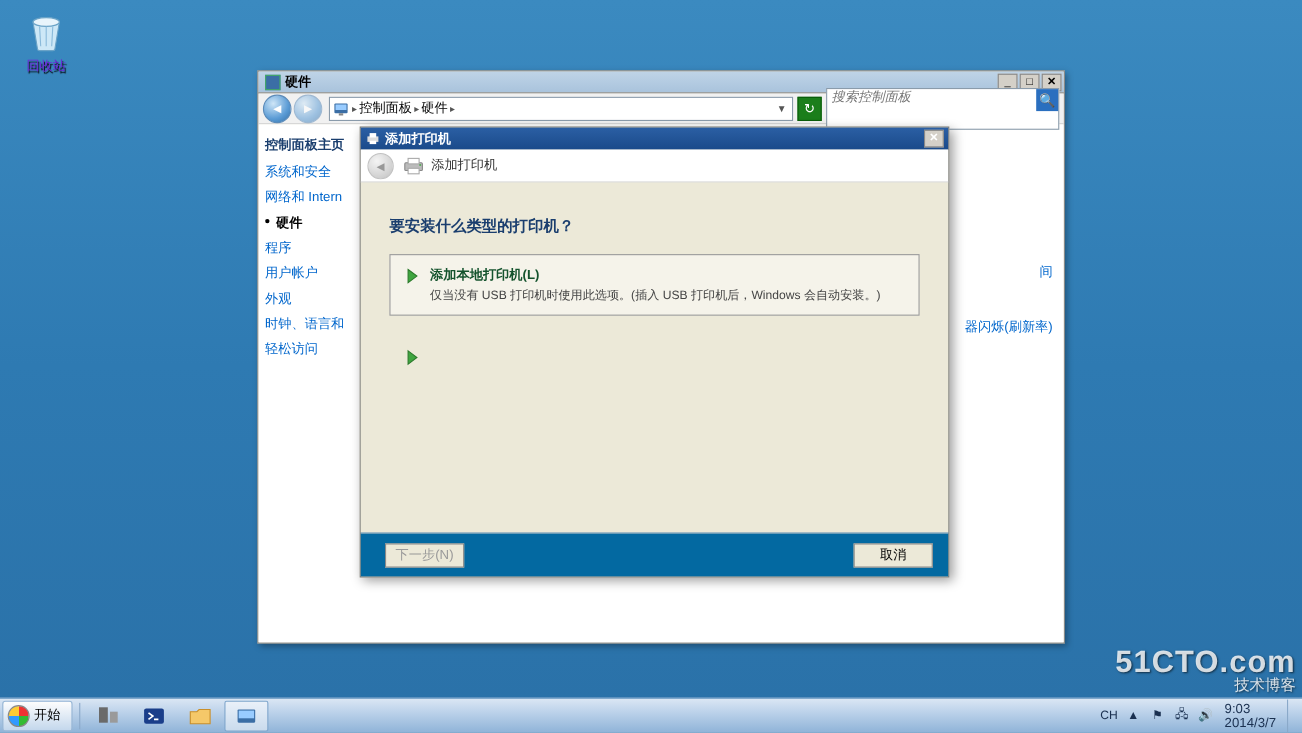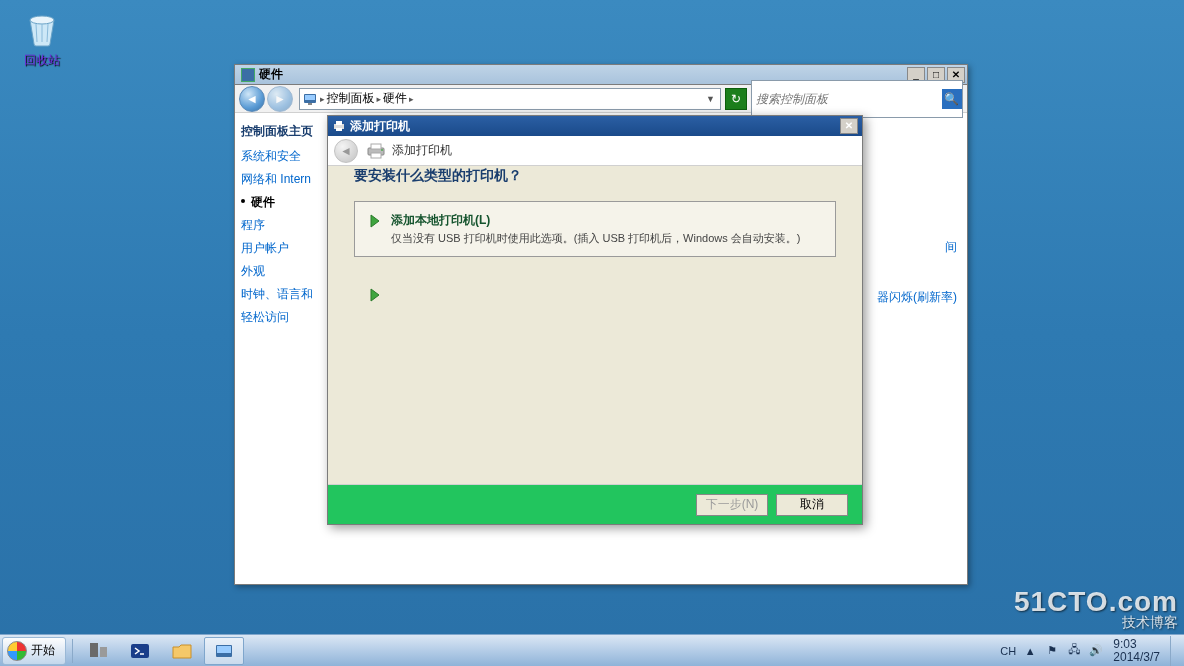--- a/index.html
+++ b/index.html
@@ -15,50 +15,50 @@
 .winbtn{width:18px;height:16px;margin-left:2px;background:#d4d0c8;border:1px solid #888;display:flex;align-items:center;justify-content:center;font-family:Arial;font-size:10px;line-height:10px;cursor:pointer}
 .winbtn.close{font-weight:bold}
 .navbar{height:28px;background:#f1f1f1;border-bottom:1px solid #d0d0d0;display:flex;align-items:center;padding:0 4px}
 .navbtn{width:26px;height:26px;border-radius:13px;background:radial-gradient(circle at 35% 30%,#cfe6f7,#5a9bd5 60%,#346fa5);border:1px solid #5b8ab8;margin-right:2px;display:flex;align-items:center;justify-content:center;color:#fff;cursor:pointer}
 .navbtn.fwd{opacity:.55}
 .breadcrumb{flex:1;height:22px;background:#fff;border:1px solid #8a9bab;margin:0 4px;display:flex;align-items:center;padding:0 2px}
 .breadcrumb svg{width:16px;height:16px}
 .breadcrumb .sep{margin:0 2px;color:#555;font-size:9px}
 .breadcrumb .bc-end{margin-left:auto;color:#555;font-size:9px;margin-right:3px}
 .refresh{width:22px;height:22px;background:#1b7e1b;border:1px solid #0b5d0b;display:flex;align-items:center;justify-content:center;color:#fff;margin-right:4px;cursor:pointer}
-.search{width:212px;height:38px;background:#fff;border:1px solid #8a9bab;display:flex;align-items:center}
+.search{width:212px;height:38px;background:#fff;border:1px solid #8a9bab;display:flex;align-items:flex-start}
 .search input{flex:1;border:none;outline:none;padding:0 4px;color:#777;font-style:italic;background:transparent}
 .search .go{width:20px;height:20px;background:#2a6fbf;display:flex;align-items:center;justify-content:center;color:#fff;cursor:pointer}
 .cp-body{display:flex;height:calc(100% - 48px);background:#fff}
 .sidebar{width:95px;padding:10px 6px;border-right:none}
 .sidebar a{display:block;color:#0066cc;text-decoration:none;margin:6px 0;white-space:nowrap;overflow:hidden}
 .sidebar .heading{color:#1a3e6e;font-weight:bold;margin-bottom:8px}
 .sidebar .current{color:#000;font-weight:bold;position:relative;padding-left:10px}
 .sidebar .current::before{content:"";position:absolute;left:0;top:5px;width:4px;height:4px;background:#000;border-radius:50%}
 .cp-main{flex:1;padding:20px;position:relative;color:#0066cc}
 .cp-main .peek{position:absolute;right:10px}
 
 .dialog{position:absolute;left:327px;top:115px;width:536px;height:410px;background:#ece9d8;border:1px solid #7b7b7b;box-shadow:3px 3px 10px rgba(0,0,0,.4)}
 .dlg-titlebar{height:20px;background:linear-gradient(#2b5fa4,#1a4a8a);color:#fff;display:flex;align-items:center;padding:0 4px}
 .dlg-titlebar .ticon2{width:14px;height:14px;margin-right:4px;display:inline-flex;align-items:center;justify-content:center}
 .dlg-titlebar .ttxt{flex:1;font-weight:bold}
 .dlg-titlebar .winbtn{background:#d4d0c8}
 .dlg-header{height:30px;background:#fff;border-bottom:1px solid #d0d0d0;display:flex;align-items:center;padding:0 6px}
 .dlg-header .back{width:24px;height:24px;border-radius:12px;background:radial-gradient(circle at 35% 30%,#eee,#bbb 60%,#999);border:1px solid #999;margin-right:8px;opacity:.6;display:flex;align-items:center;justify-content:center;color:#555}
 .dlg-header .picon{width:20px;height:18px;margin-right:6px}
 .dlg-header .ptxt{color:#333}
-.dlg-body{padding:1px 26px;background:#ece9d8;height:calc(100% - 20px - 30px - 40px)}
+.dlg-body{padding:31px 26px;background:#ece9d8;height:calc(100% - 20px - 30px - 40px)}
 .dlg-q{color:#1a3e6e;font-size:14px;font-weight:bold;margin-bottom:16px}
 .opt{border:1px solid transparent;padding:10px 12px;margin-bottom:18px;display:flex;cursor:pointer}
 .opt.selected{border:1px solid #9a9a9a;background:#f5f3ea}
 .opt .arrow{width:18px;height:18px;margin-right:6px;display:flex;align-items:center;justify-content:center}
 .opt .arrow svg{width:16px;height:16px}
 .opt .otxt .ot{font-weight:bold;color:#14532d;margin-bottom:2px}
 .opt .otxt .od{color:#444;font-size:11px}
-.dlg-footer{height:40px;background:#22c55e;border-top:1px solid #d0d0d0;display:flex;align-items:center;justify-content:flex-end;padding:0 14px}
+.dlg-footer{height:40px;background:#0369a1;border-top:1px solid #d0d0d0;display:flex;align-items:center;justify-content:space-between;padding:0 14px}
 .dlg-footer button{min-width:72px;height:22px;margin-left:8px;background:#ece9d8;border:1px solid #888;cursor:pointer;font-size:12px}
 .dlg-footer button:disabled{color:#9a9a9a;cursor:default}
 
 .taskbar{position:absolute;left:0;bottom:0;width:100%;height:32px;background:linear-gradient(#dbe7f4,#bcd2ea 40%,#8fb3d8);border-top:1px solid #7fa6cc;display:flex;align-items:center}
 .start{height:28px;padding:0 10px 0 4px;margin:2px;background:linear-gradient(#fdfdfd,#e3ecf6 45%,#c3d7ec);border:1px solid #9ab8d6;border-radius:3px;display:flex;align-items:center;cursor:pointer}
 .start .orb{width:20px;height:20px;border-radius:10px;margin-right:4px;background:conic-gradient(#e33 0 25%,#3b3 0 50%,#39f 0 75%,#fc3 0);border:1px solid #888}
 .task-sep{width:1px;height:24px;background:#8aa9c9;margin:0 4px}
 .tbicon{width:40px;height:28px;margin:2px 1px;display:flex;align-items:center;justify-content:center;cursor:pointer;border-radius:2px}
 .tbicon.active{background:rgba(255,255,255,.5);border:1px solid #7fa6cc}
 .tray{margin-left:auto;display:flex;align-items:center;height:100%;padding:0 4px;color:#1a3050}

